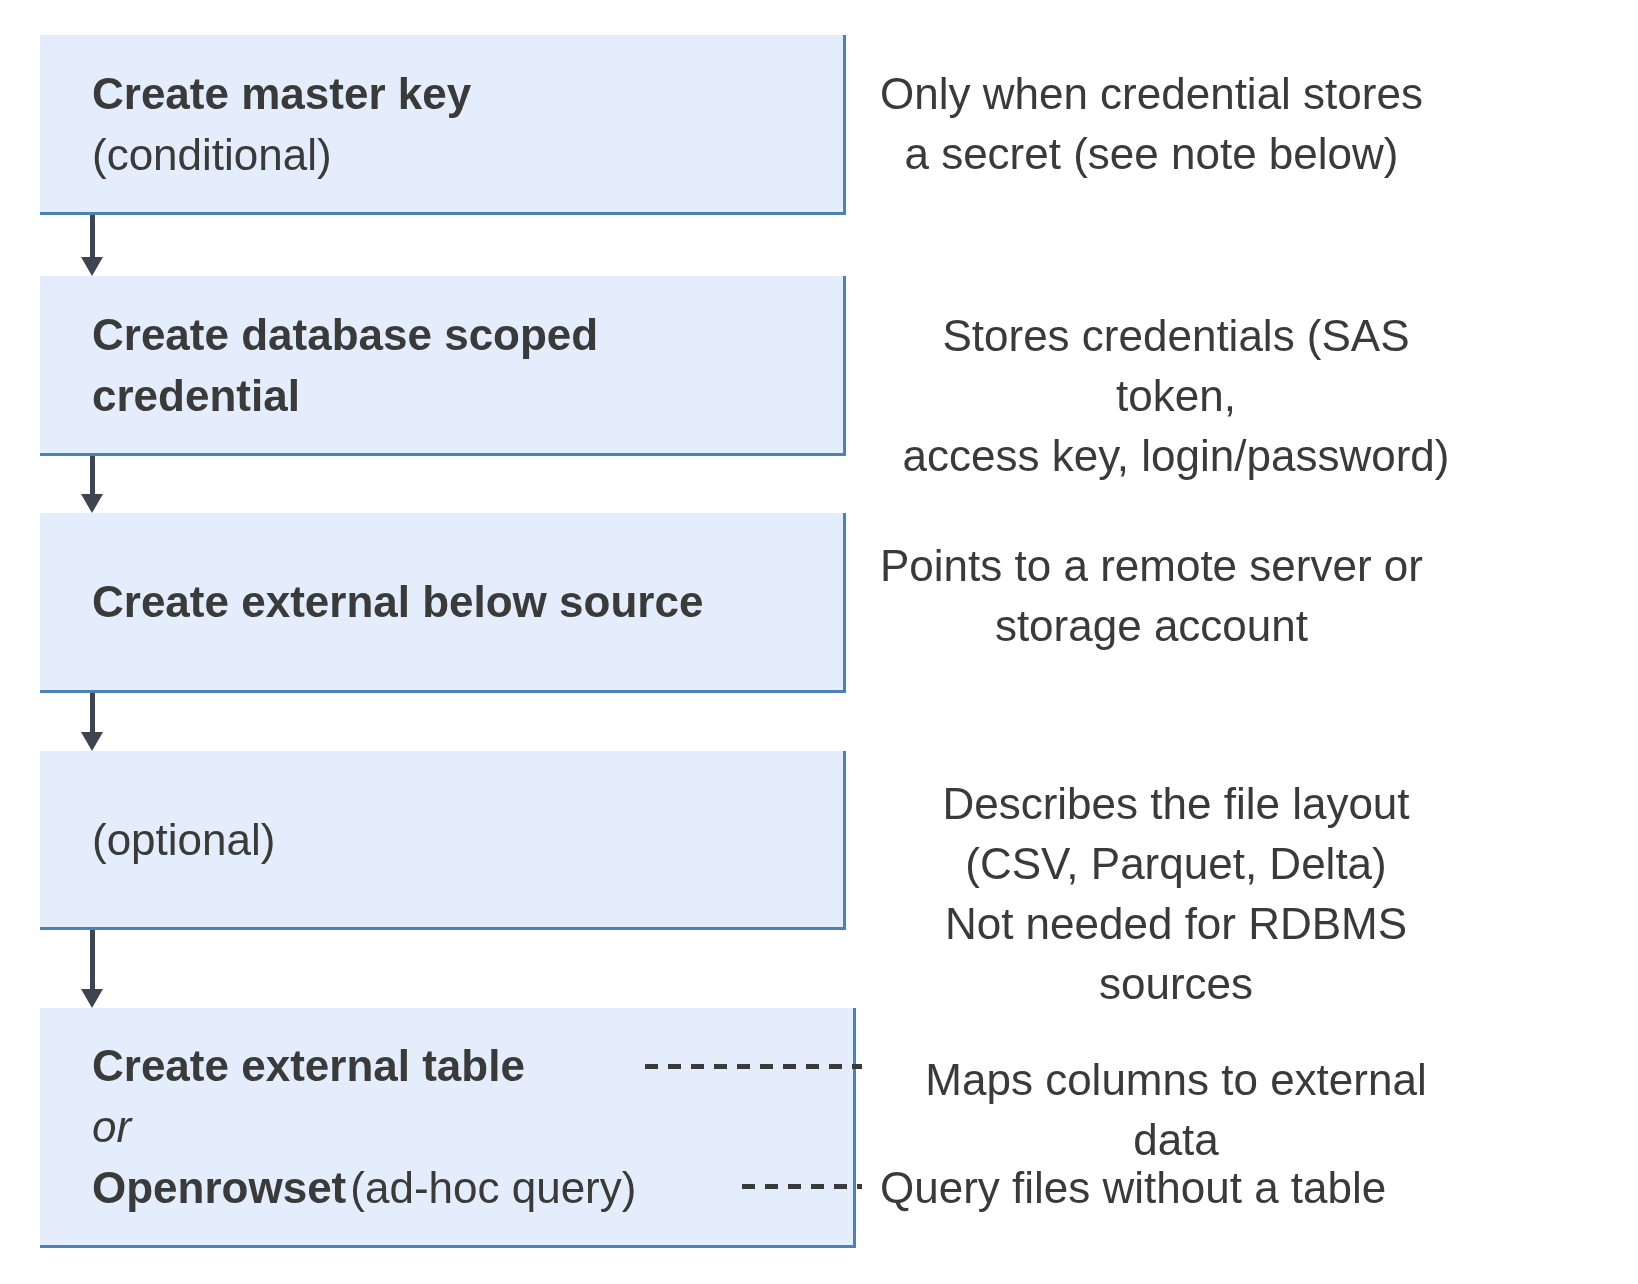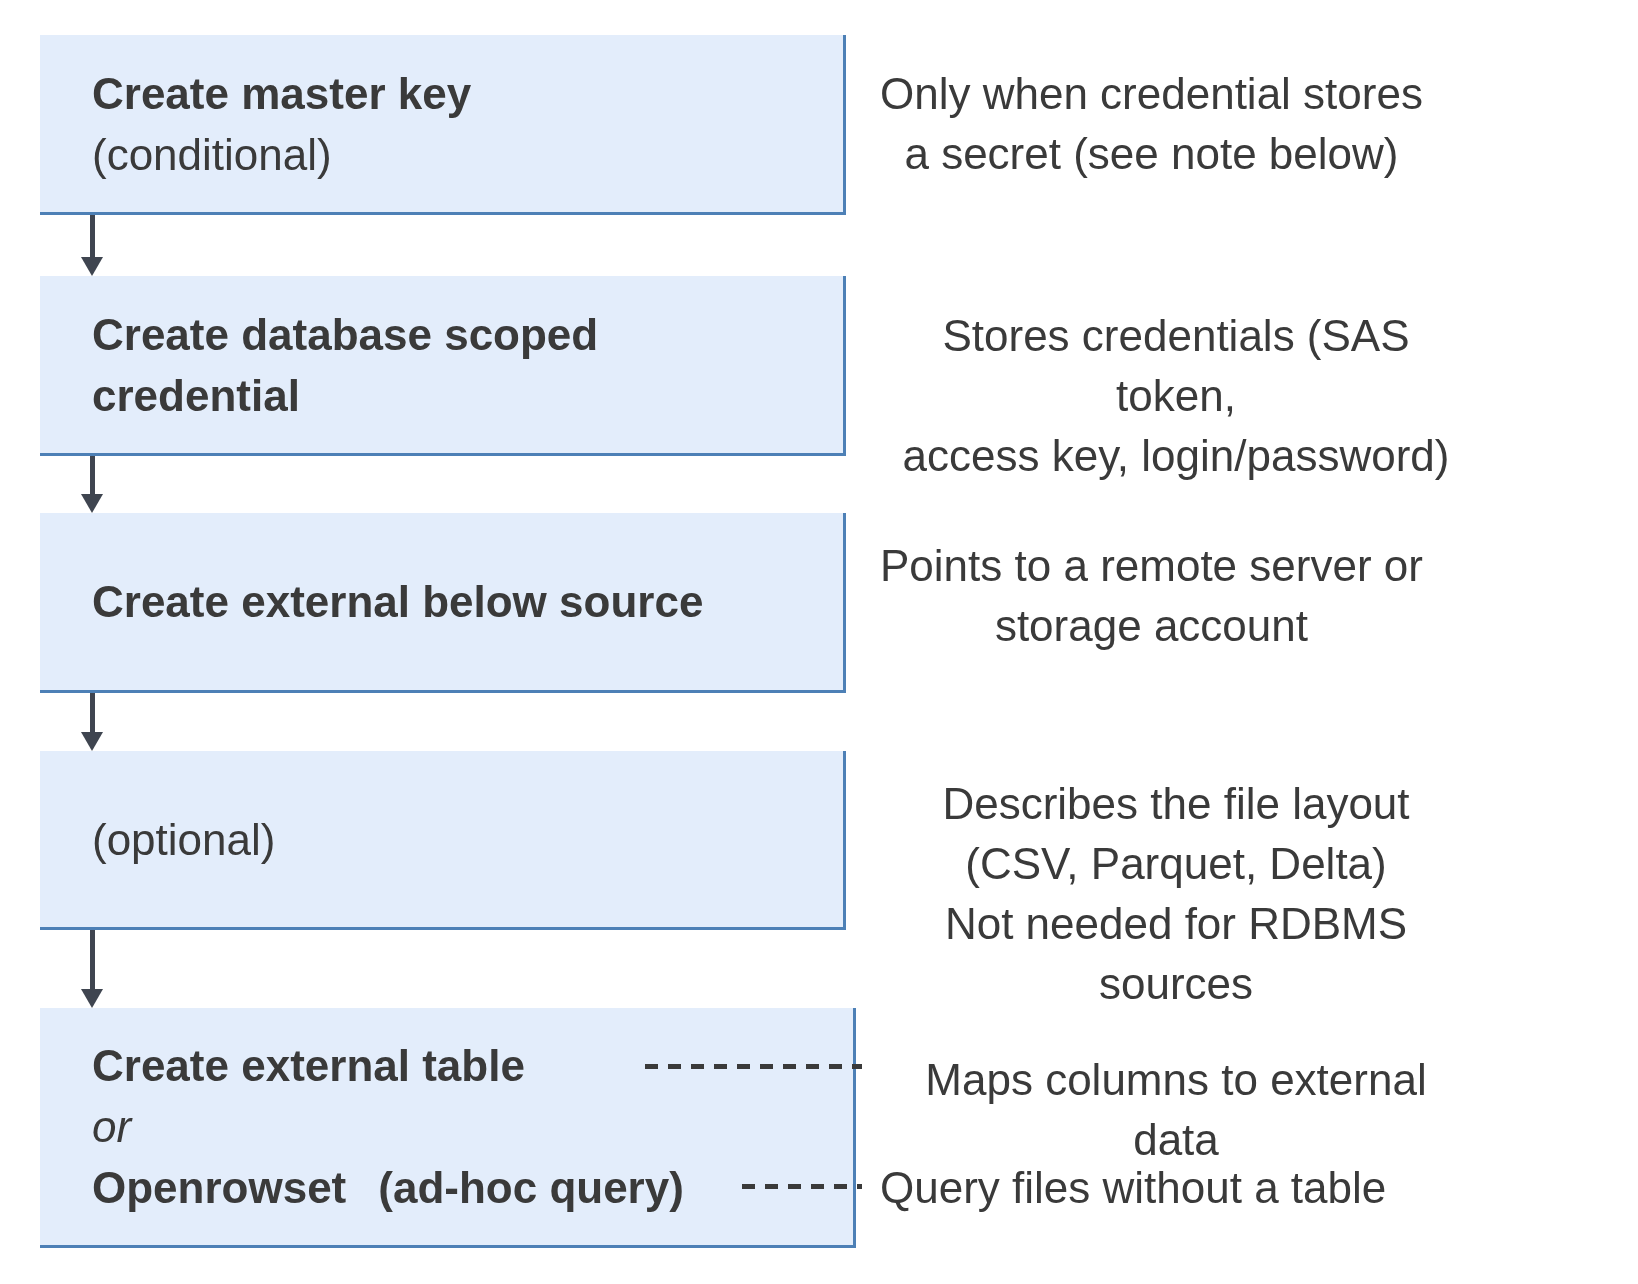--- a/index.html
+++ b/index.html
@@ -29,21 +29,21 @@
     color:var(--text,#33363b);
   }
   .box-1 { top:35px;   height:180px; }
   .box-2 { top:276px;  height:180px; }
   .box-3 { top:513px;  height:180px; }
   .box-4 { top:751px;  height:179px; }
   .box-5 { top:1008px; height:240px; width:816px; }
 
   .step-title { font-weight:bold; white-space:pre-line; }
   .step-qualifier { font-weight:normal; }
-  .inline-qualifier { font-weight:bold; margin-left:32px; }
+  .inline-qualifier { font-weight:normal; margin-left:4px; }
   .or-line { font-weight:normal;font-style:italic; }
 
   
   .flow-arrow {
     position:absolute;
     left:81px;
     width:22px;
     display:flex;
     flex-direction:column;
     align-items:center;

